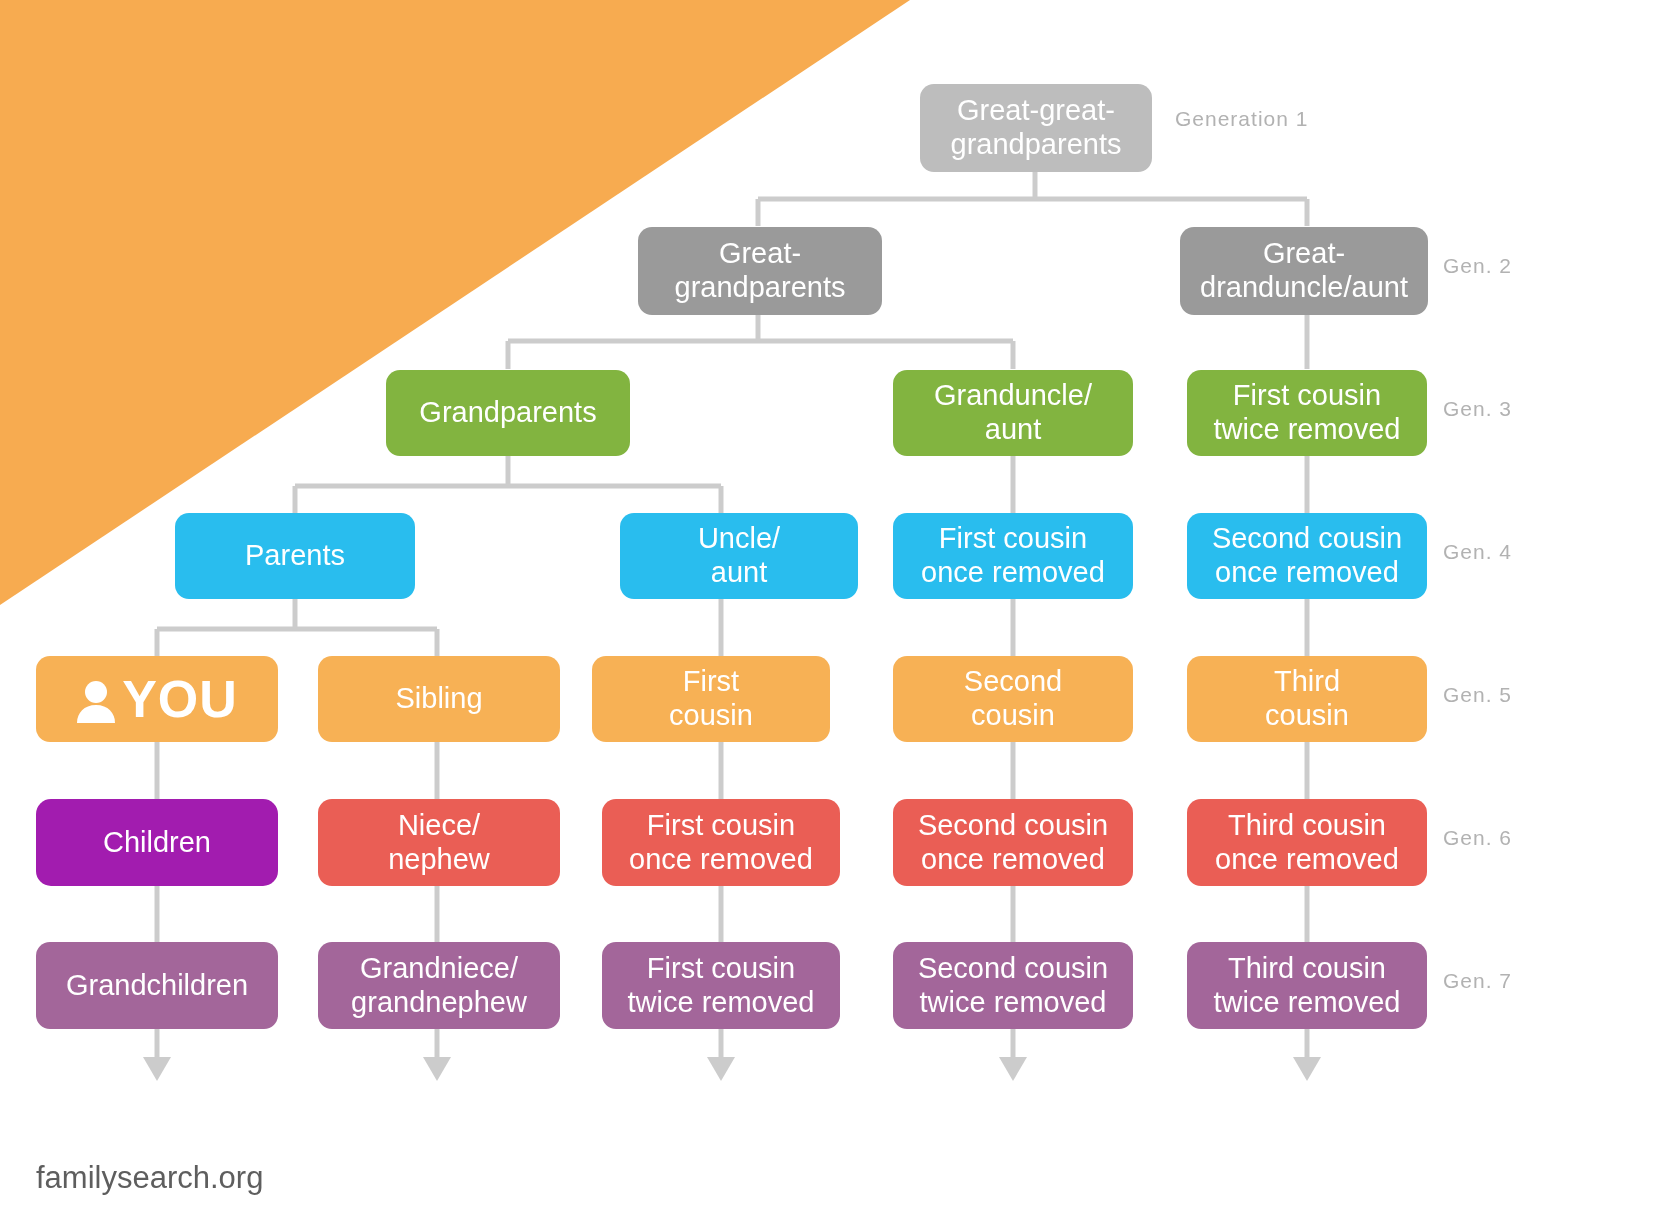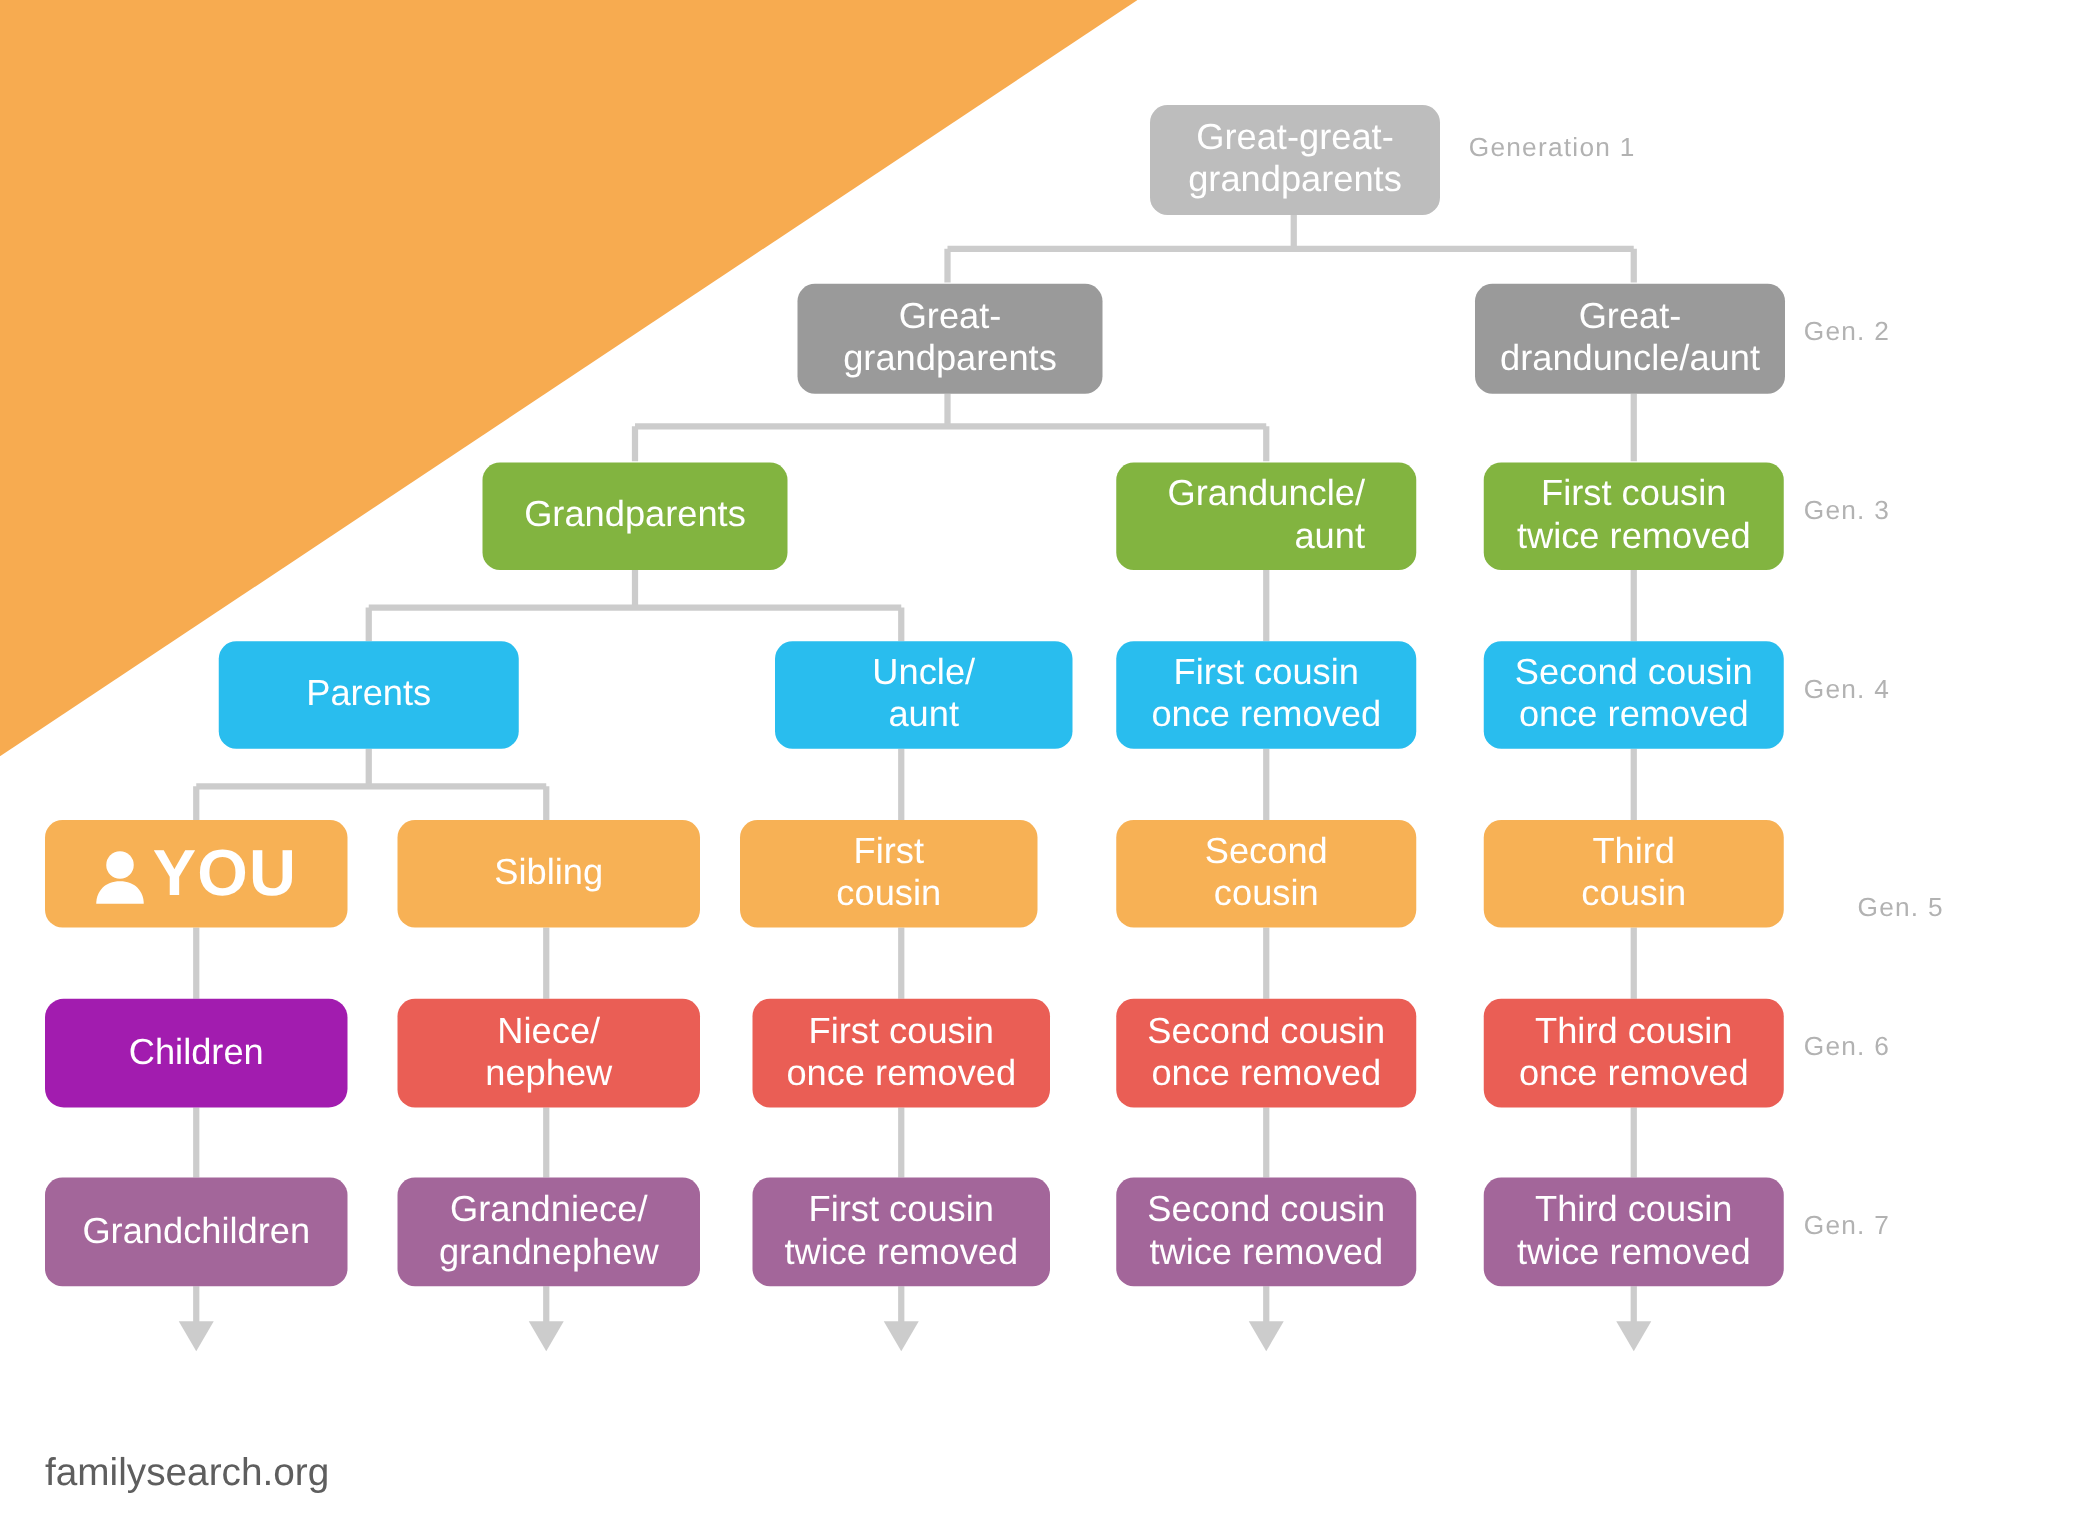--- a/index.html
+++ b/index.html
@@ -191,21 +191,21 @@
 grandparents</span>
   </div>
   <div class="node" style="left:1180px; top:227px; width:248px; height:88px; background:#9a9a9a;">
     <span class="txt">Great-
 dranduncle/aunt</span>
   </div>
 
   <div class="node" style="left:386px; top:370px; width:244px; height:86px; background:#82b440;">
     <span class="txt">Grandparents</span>
   </div>
-  <div class="node" style="left:893px; top:370px; width:240px; height:86px; background:#82b440;text-align:right;">
+  <div class="node" style="left:893px; top:370px; width:240px; height:86px; background:#82b440;">
     <span class="txt">Granduncle/
 aunt</span>
   </div>
   <div class="node" style="left:1187px; top:370px; width:240px; height:86px; background:#82b440;">
     <span class="txt">First cousin
 twice removed</span>
   </div>
 
   <div class="node" style="left:175px; top:513px; width:240px; height:86px; background:#29bdee;">
     <span class="txt">Parents</span>
@@ -283,19 +283,19 @@
   </div>
   <div class="node" style="left:1187px; top:942px; width:240px; height:87px; background:#a3669a;">
     <span class="txt">Third cousin
 twice removed</span>
   </div>
 
   <div class="genlabel" style="left:1175px; top:107px;">Generation 1</div>
   <div class="genlabel" style="left:1443px; top:254px;">Gen. 2</div>
   <div class="genlabel" style="left:1443px; top:397px;">Gen. 3</div>
   <div class="genlabel" style="left:1443px; top:540px;">Gen. 4</div>
-  <div class="genlabel" style="left:1486px; top:683px;margin-top:32px;">Gen. 5</div>
+  <div class="genlabel" style="left:1443px; top:683px;">Gen. 5</div>
   <div class="genlabel" style="left:1443px; top:826px;">Gen. 6</div>
   <div class="genlabel" style="left:1443px; top:969px;">Gen. 7</div>
 
   <div id="footer">familysearch.org</div>
 
 </div>
 
 </body></html>

